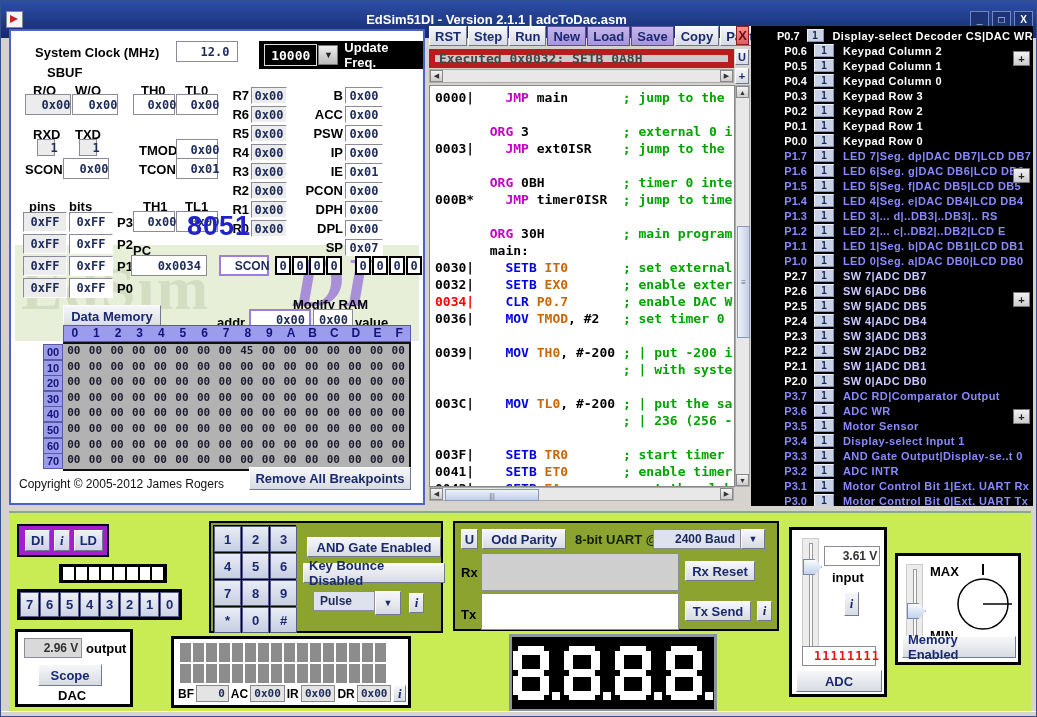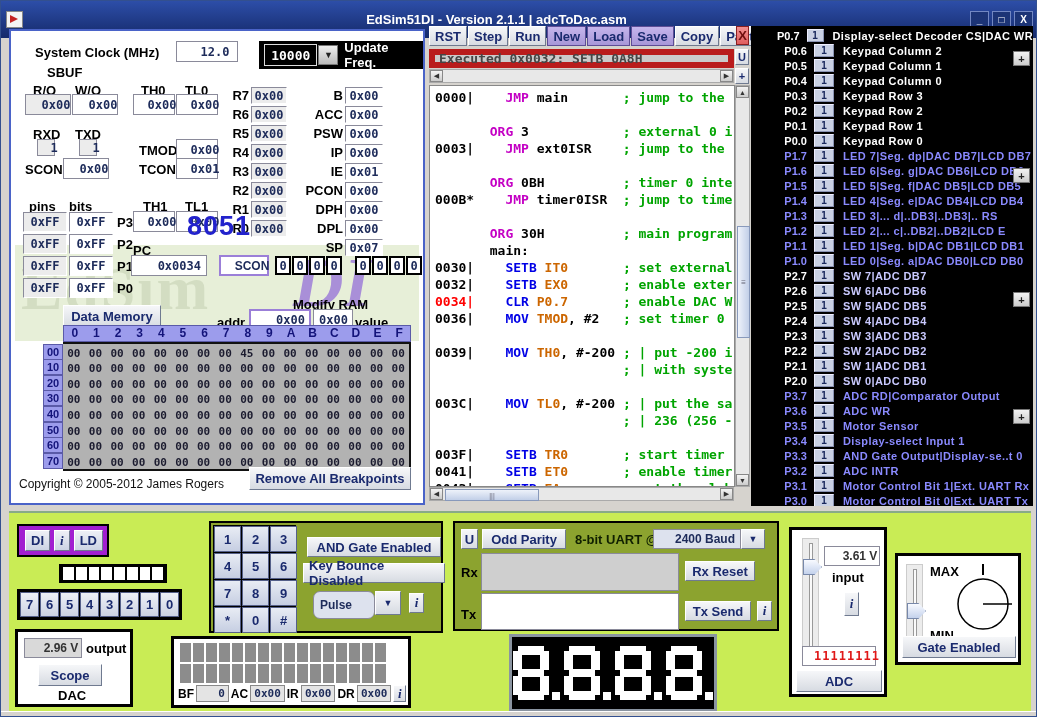--- a/index.html
+++ b/index.html
@@ -51,21 +51,21 @@
   .iolab{font:bold 13px "Liberation Sans",sans-serif;margin-left:2px;}
   #chipname{position:absolute;left:176px;top:180px;font:bold 27px "Liberation Sans",sans-serif;color:#2222cc;letter-spacing:1px;}
   .sconbit{width:16px;height:19px;margin-right:1px;background:#fff;border:2px solid #000;
      color:#1d2b5a;font:bold 12px "DejaVu Sans Mono",monospace;display:flex;align-items:center;justify-content:center;box-sizing:border-box;}
   .sconbit.gap{margin-left:12px;}
   
   #memwrap{position:absolute;left:32px;top:294px;width:368px;}
   #memhead{margin-left:20px;height:17px;display:flex;background:#9c9cec;border:1px solid #5a5aa8;box-sizing:border-box;}
   .mh{flex:1;text-align:center;font:bold 12px "Liberation Sans",sans-serif;color:#14147a;line-height:15px;}
   #membody{border:2px solid #111;border-left:none;margin-left:20px;background:#b2b2b2;}
-  .mrow{display:flex;height:15.6px;align-items:flex-end;position:relative;}
+  .mrow{display:flex;height:15.6px;align-items:flex-start;position:relative;}
   .ma{position:absolute;left:-20px;width:18px;height:14px;background:#9c9cec;border:1px solid #5a5aa8;
       font:bold 11px "Liberation Sans",sans-serif;color:#14147a;display:flex;align-items:center;justify-content:center;}
   .mc{flex:1;text-align:center;font:bold 11px "DejaVu Sans Mono",monospace;color:#1c1c30;}
   #copyright{position:absolute;left:8px;top:446px;font:12px "Liberation Sans",sans-serif;color:#111;}
   
   #mp{position:absolute;left:428px;top:25px;width:320px;height:482px;}
   #toolbar{position:absolute;left:0;top:0;width:320px;height:21px;display:flex;}
   #toolbar .tb{position:static;height:20px;margin-right:1px;flex:0 0 auto;}
   #statusbar{position:absolute;left:0;top:23px;width:305px;height:19px;background:#cbcbcb;border:6px solid #b91c1c;
      box-sizing:border-box;color:#454545;font:bold 13px "DejaVu Sans Mono",monospace;display:flex;align-items:center;padding-left:4px;}
@@ -771,21 +771,21 @@
           <button class="kp">6</button>
           <button class="kp">7</button>
           <button class="kp">8</button>
           <button class="kp">9</button>
           <button class="kp">*</button>
           <button class="kp">0</button>
           <button class="kp">#</button>
         </div>
       <div class="b" style="left:96px;top:14px;width:134px;height:20px;">AND Gate Enabled</div>
       <div class="b" style="left:92px;top:40px;width:142px;height:20px;">Key Bounce Disabled</div>
-      <div class="fld" style="left:102px;top:68px;width:62px;height:28px;background:#dde2ee;font-family:'Liberation Sans',sans-serif;justify-content:flex-start;padding-left:6px;border-radius:7px;">Pulse</div>
+      <div class="fld" style="left:102px;top:68px;width:62px;height:20px;background:#dde2ee;font-family:'Liberation Sans',sans-serif;justify-content:flex-start;padding-left:6px;">Pulse</div>
       <div class="b" style="left:164px;top:68px;width:26px;height:24px;padding:0;font-size:9px;">▼</div>
       <div class="b" style="left:198px;top:70px;width:15px;height:20px;padding:0;font-style:italic;font-family:'Liberation Serif',serif;">i</div>
     </div>
 
     <div class="blackbox" id="lcdbox">
       <div class="lcdrow" style="top:4px;">
           <div class="lcdc"></div>
           <div class="lcdc"></div>
           <div class="lcdc"></div>
           <div class="lcdc"></div>
@@ -908,18 +908,18 @@
         <div class="groove"></div>
         <div class="vthumbp" style="top:38px;"></div>
       </div>
       <div class="olab" style="left:32px;top:8px;">MAX</div>
       <div class="olab" style="left:32px;top:72px;">MIN</div>
       <svg width="66" height="70" style="position:absolute;left:52px;top:6px;">
         <line x1="33" y1="2" x2="33" y2="13" stroke="#000" stroke-width="2"></line>
         <circle cx="33" cy="42" r="25" fill="none" stroke="#000" stroke-width="1.5"></circle>
         <line x1="33" y1="42" x2="62" y2="42" stroke="#000" stroke-width="1.5"></line>
       </svg>
-      <div class="b" style="left:4px;top:80px;width:114px;height:22px;">Gate Enabled</div>
+      <div class="b" style="left:4px;top:80px;width:114px;height:22px;">Memory Enabled</div>
     </div>
   </div>
 
   <div id="bstrip"></div>
 </div>
 
 </body></html>

